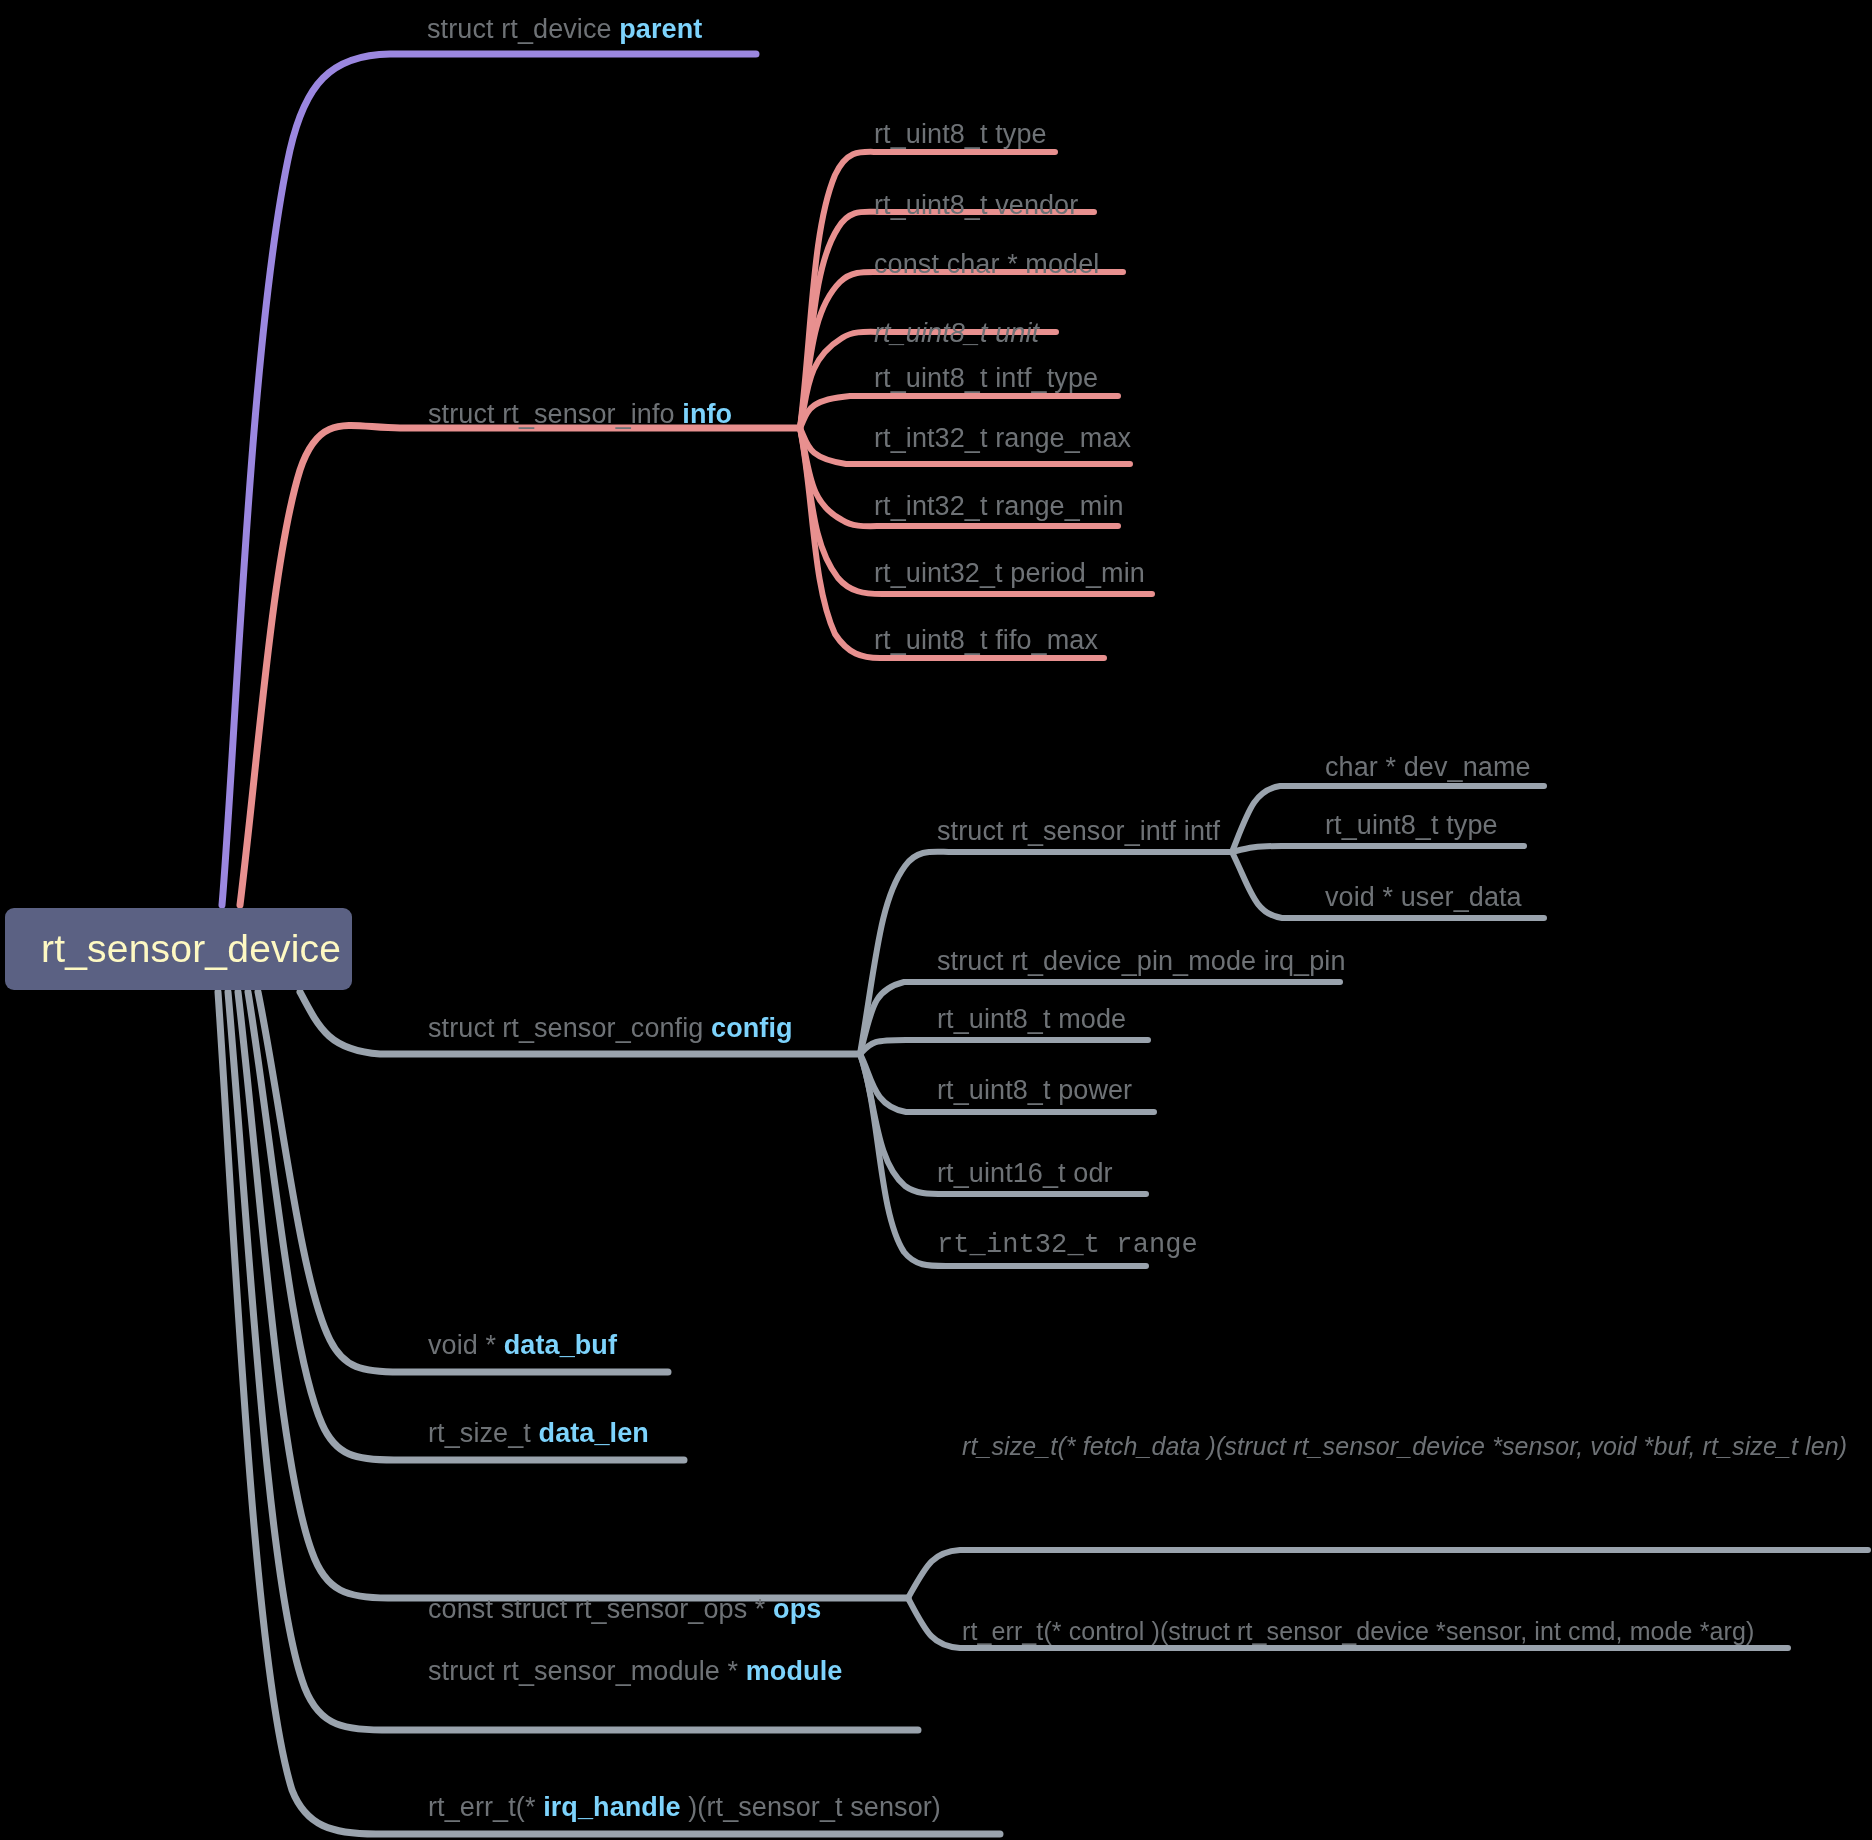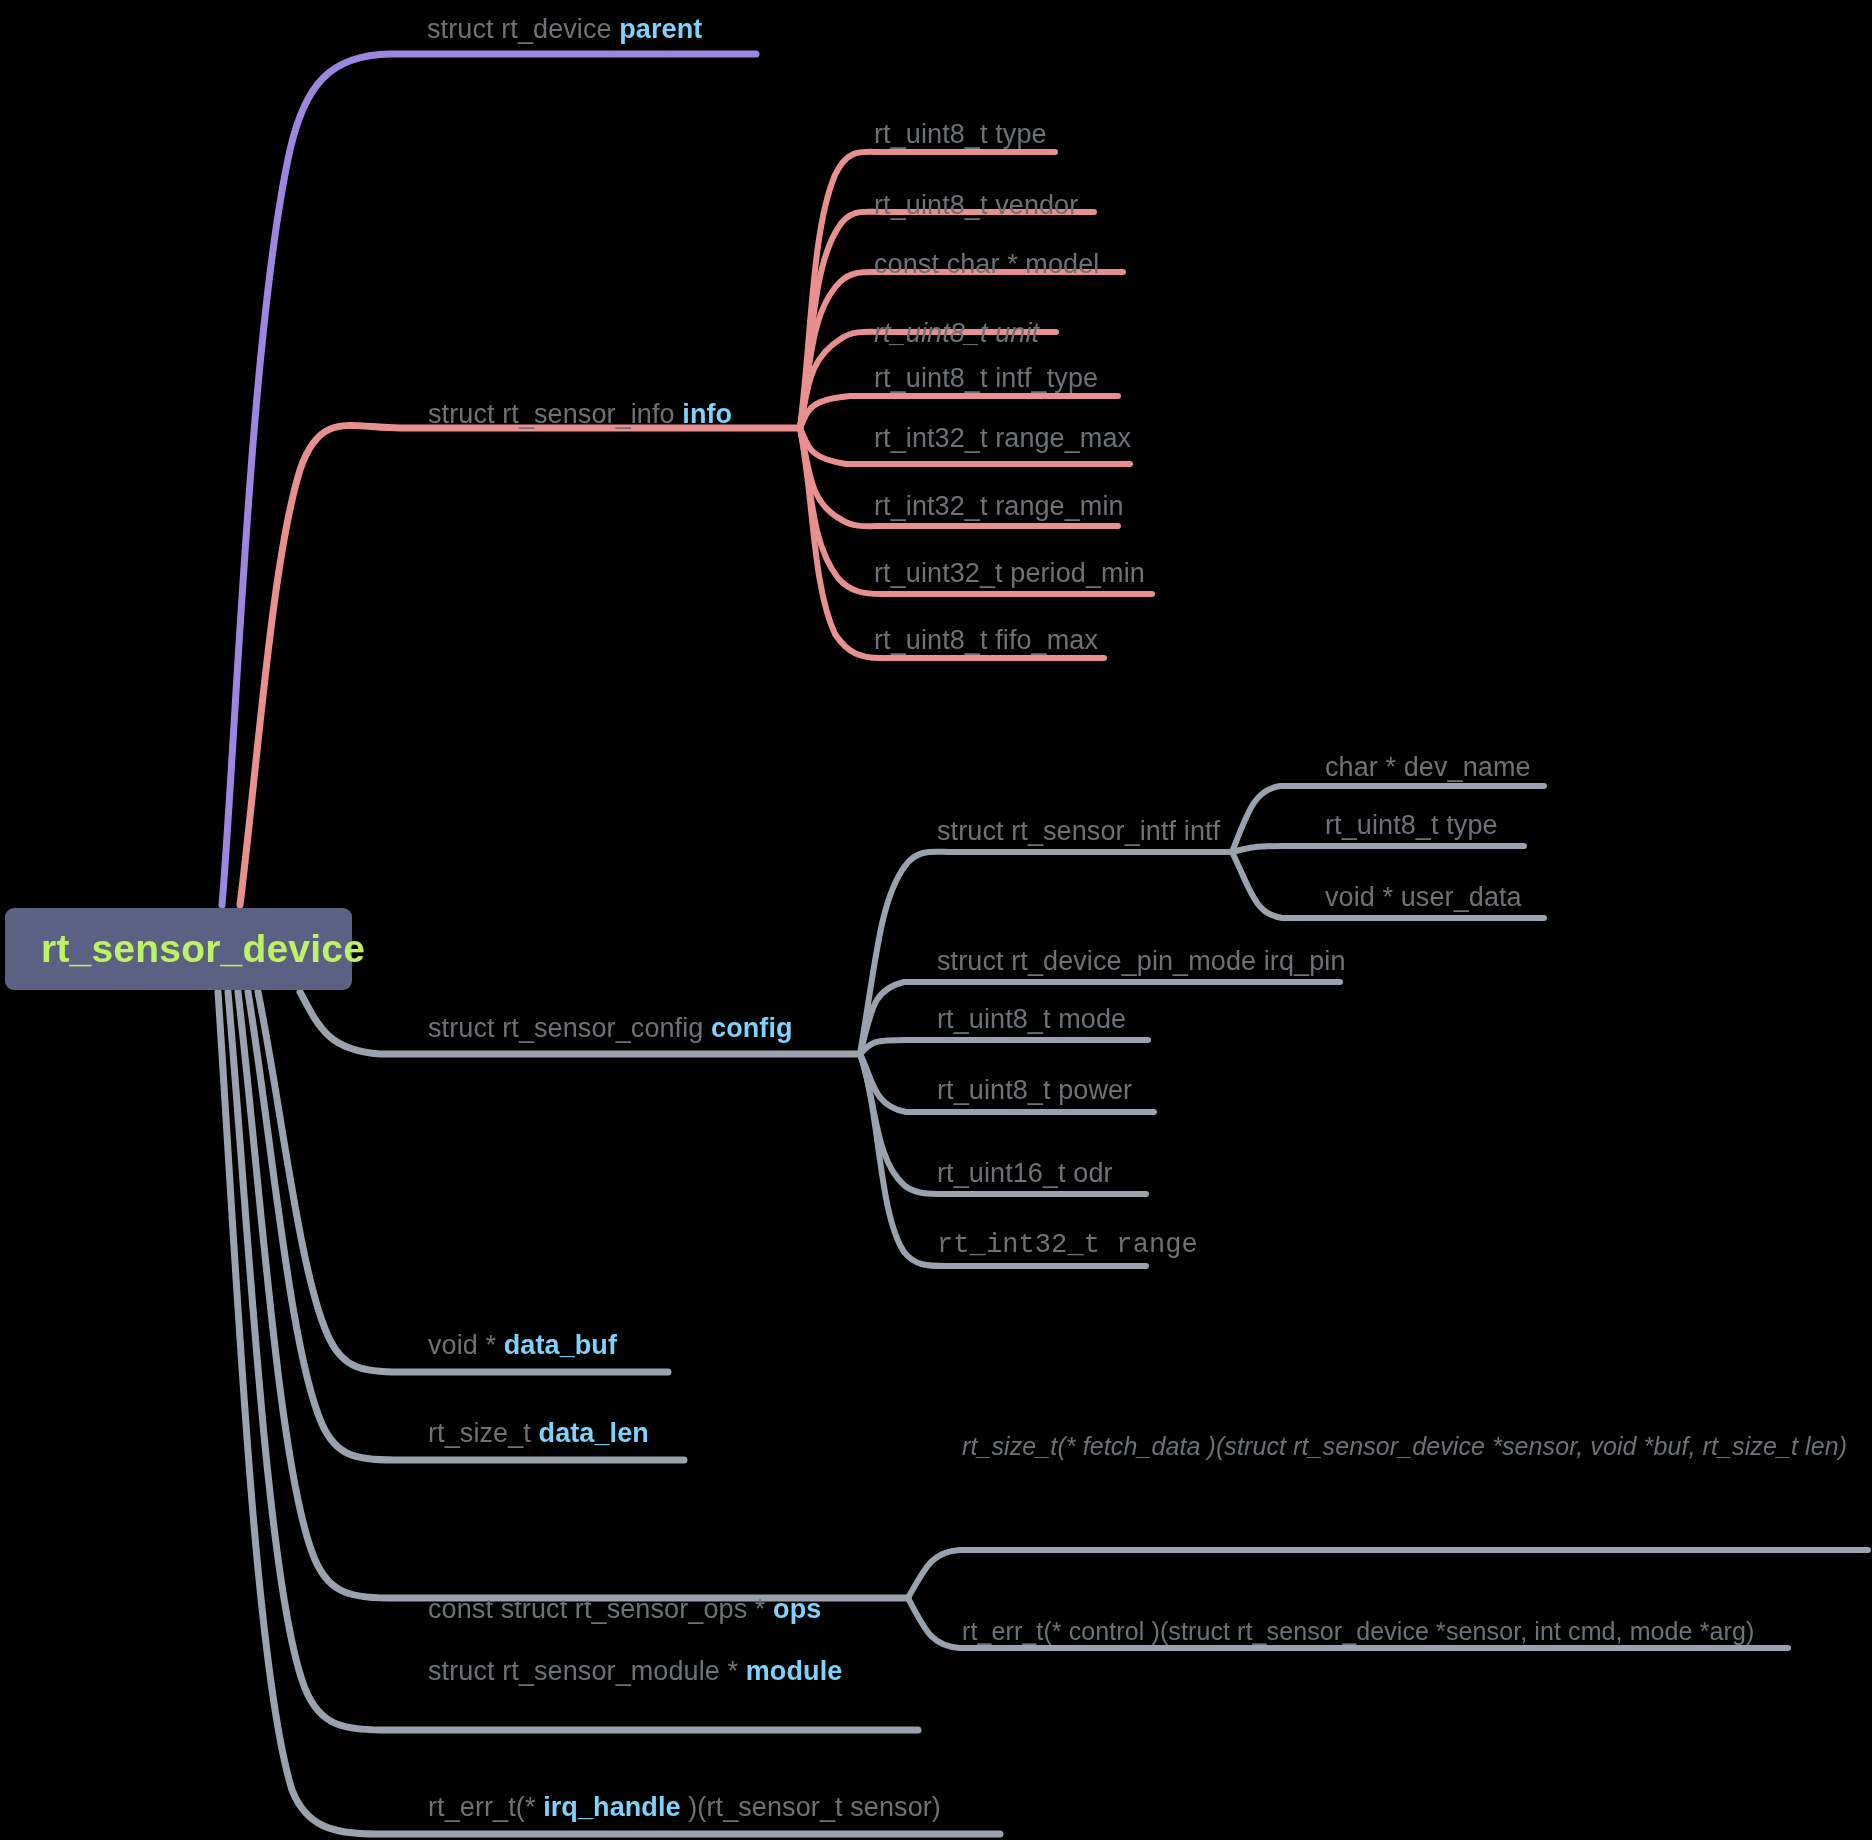--- a/index.html
+++ b/index.html
@@ -5,21 +5,21 @@
   html,body{margin:0;padding:0;background:#000;}
   #stage{position:relative;width:1872px;height:1840px;background:#000;overflow:hidden;
          font-family:"Liberation Sans","DejaVu Sans",sans-serif;}
   #wires{position:absolute;left:0;top:0;width:1872px;height:1840px;}
   .lbl{position:absolute;white-space:nowrap;color:#6e7276;font-size:27px;line-height:1;
        letter-spacing:.1px;}
   .lbl b{color:#7dd3fc;font-weight:700;}
   .lbl.fn{font-size:25px;}
   #root{position:absolute;left:5px;top:908px;width:347px;height:82px;
         background:#5b6183;border-radius:9px;display:flex;align-items:center;}
-  #root span{color:#bef264;font-size:39px;padding-left:36px;letter-spacing:.2px;font-weight:bold;}
+  #root span{color:#fef9c3;font-size:39px;padding-left:36px;letter-spacing:.2px;}
 </style>
 </head>
 <body>
 
 <div id="stage">
 
   <svg id="wires" viewBox="0 0 1872 1840" xmlns="http://www.w3.org/2000/svg">
 
     <path d="M222,905 C236,740 250,330 290,150 C305,85 330,55 390,54 L756,54" fill="none" stroke="#9b87e0" stroke-width="7" stroke-linecap="round"></path>
 

